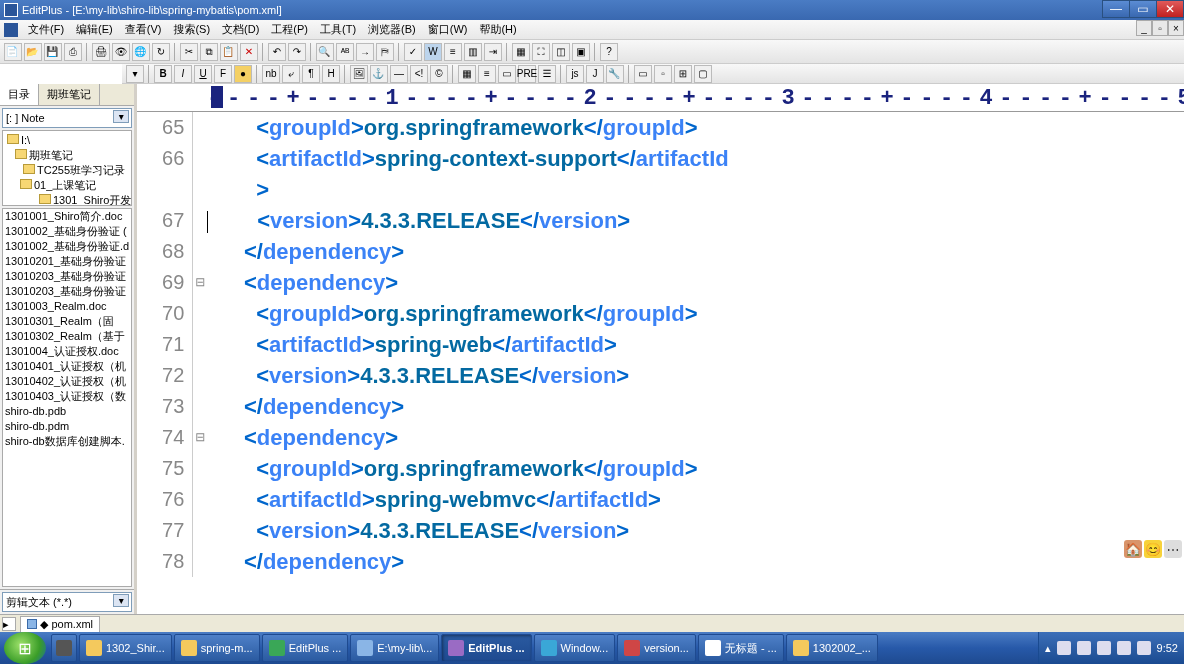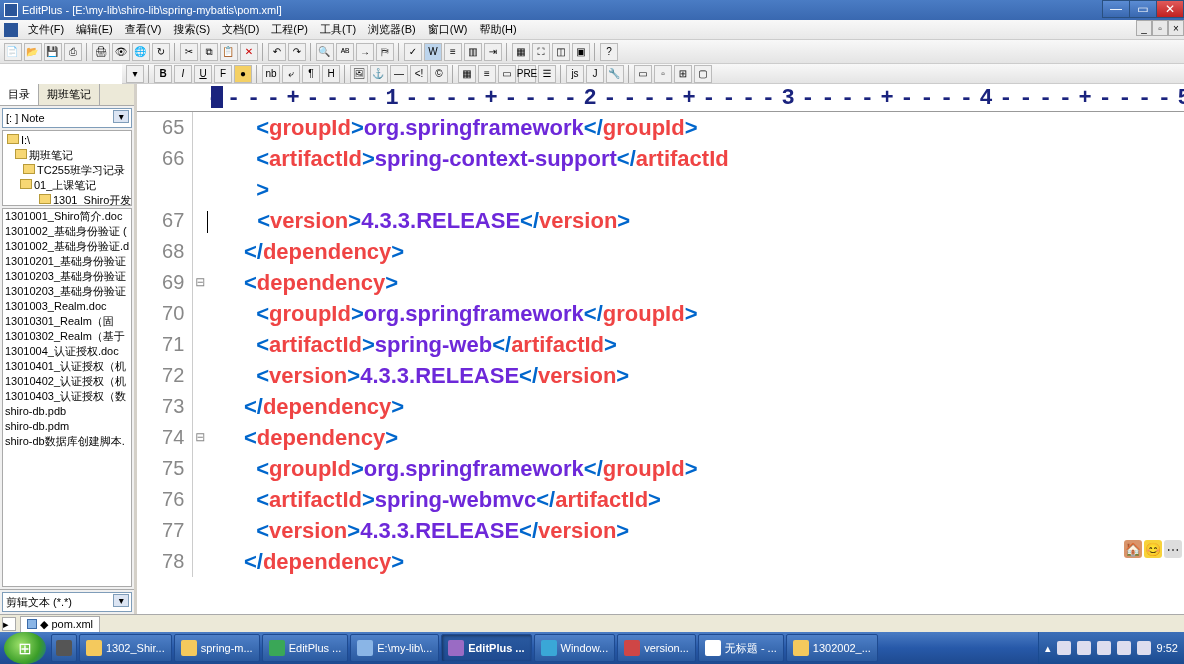--- a/index.html
+++ b/index.html
@@ -42,22 +42,22 @@
 
 .editor { flex:1; display:flex; flex-direction:column; position:relative; }
 .ruler { height:28px; background:#fff; border-bottom:1px solid #999; font-family:'Courier New',monospace; font-size:18px; white-space:nowrap; overflow:hidden; letter-spacing:0; padding-top:2px; position:relative; color:#1a237e; }
 .ruler .cursor-mark { position:absolute; left:74px; top:2px; width:12px; height:22px; background:#1a237e; }
 .code { flex:1; overflow:hidden; background:#fff; font-family:'Courier New',monospace; font-size:22px; font-weight:bold; line-height:31px; white-space:pre; }
 .code .row { display:flex; }
 .code .ln { width:56px; text-align:right; padding-right:8px; color:#888; background:#fff; border-right:1px solid #ccc; font-weight:normal; font-size:20px; }
 .code .fold { width:14px; text-align:center; color:#888; font-size:12px; font-weight:normal; }
 .code .txt { flex:1; overflow:hidden; }
 .tg { color:#0066cc; }
-.tn { color:#ef4444; }
-.tx { color:#6d28d9;text-align:center; }
+.tn { color:#3b82f6; }
+.tx { color:#0369a1;text-align:center; }
 .code .caret { display:inline-block; width:1px; height:22px; background:#000; vertical-align:middle; }
 
 
 .doc-tabs { position:absolute; bottom:32px; left:0; right:0; height:18px; background:#ece9d8; border-top:1px solid #aaa; display:flex; align-items:center; font-size:11px; padding-left:2px; gap:4px; }
 .doc-tabs .tab { padding:1px 6px; background:#fff; border:1px solid #aaa; border-bottom:none; cursor:pointer; display:flex; align-items:center; gap:3px; }
 .doc-tabs .ficon { width:10px; height:10px; background:#8ab5e6; border:1px solid #3a6aa8; }
 .status { position:absolute; bottom:18px; left:0; right:0; height:14px; background:#ece9d8; border-top:1px solid #aaa; font-size:11px; display:flex; align-items:center; padding-left:4px; }
 .status .right { position:absolute; right:4px; display:flex; gap:16px; }
 
 

